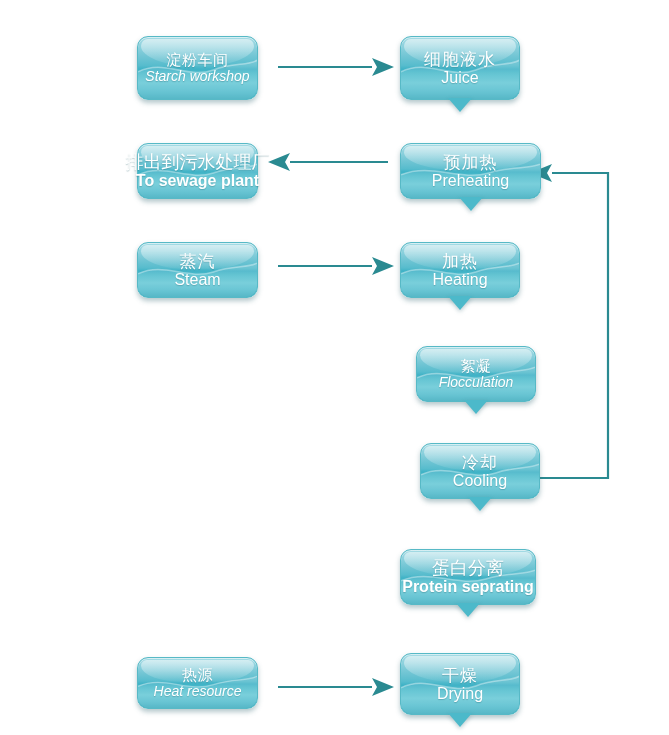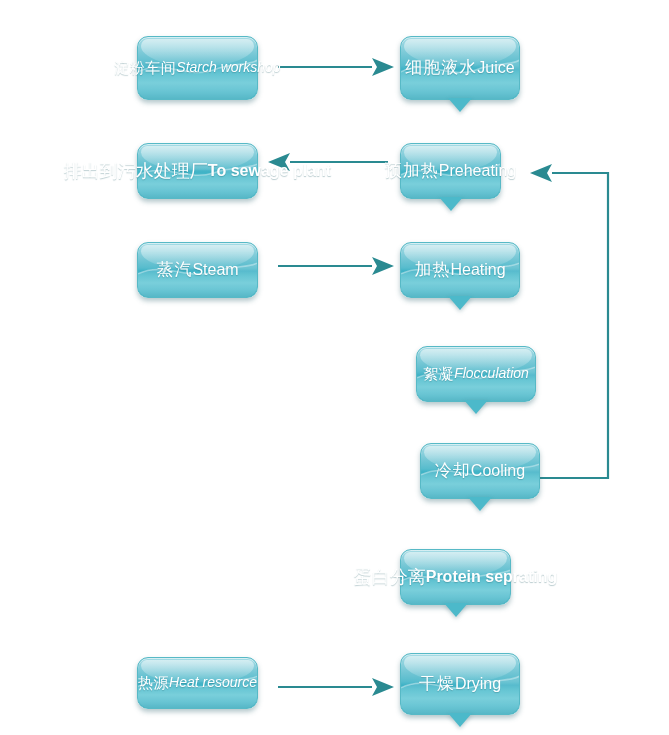--- a/index.html
+++ b/index.html
@@ -79,21 +79,21 @@
     border-radius: 11px;
     overflow: hidden;
     pointer-events: none;
   }
   .wave svg { display: block; width: 100%; height: 100%; }
 
   .node .labels {
     position: absolute;
     left: 0; right: 0; top: 0; bottom: 0;
     display: flex;
-    flex-direction: row;
+    flex-direction: column;
     align-items: center;
     justify-content: center;
     color: #ffffff;
     text-align: center;
     line-height: 1.12;
     z-index: 3;
     text-shadow: 0 1px 1px rgba(30,90,100,0.30);
     padding: 0 2px;
     box-sizing: border-box;
   }
@@ -193,21 +193,21 @@
         <path d="M0,32 C26,19 50,39 76,30 C96,23 110,26 120,21 L120,56 L0,56 Z" fill="rgba(255,255,255,0.13)"></path>
         <path d="M0,32 C26,19 50,39 76,30 C96,23 110,26 120,21" stroke="rgba(255,255,255,0.38)" stroke-width="1.6" fill="none"></path>
       </svg>
     </div>
     <div class="labels">
       <div class="label-cn">排出到污水处理厂</div>
       <div class="label-en">To sewage plant</div>
     </div>
   </div>
 
-  <div class="node" style="left:400px; top:143px; width:101px; height:56px;">
+  <div class="node" style="left:400px; top:143px; width:141px; height:56px;">
     <div class="wave">
       <svg viewBox="0 0 120 56" preserveAspectRatio="none">
         <path d="M0,32 C26,19 50,39 76,30 C96,23 110,26 120,21 L120,56 L0,56 Z" fill="rgba(255,255,255,0.13)"></path>
         <path d="M0,32 C26,19 50,39 76,30 C96,23 110,26 120,21" stroke="rgba(255,255,255,0.38)" stroke-width="1.6" fill="none"></path>
       </svg>
     </div>
     <div class="labels">
       <div class="label-cn">预加热</div>
       <div class="label-en">Preheating</div>
     </div>
@@ -262,21 +262,21 @@
         <path d="M0,32 C26,19 50,39 76,30 C96,23 110,26 120,21" stroke="rgba(255,255,255,0.38)" stroke-width="1.6" fill="none"></path>
       </svg>
     </div>
     <div class="labels">
       <div class="label-cn">冷却</div>
       <div class="label-en">Cooling</div>
     </div>
     <div class="tab"></div>
   </div>
 
-  <div class="node small" style="left:400px; top:549px; width:111px; height:56px;padding-left:7px;">
+  <div class="node small" style="left:400px; top:549px; width:136px; height:56px;padding-left:7px;">
     <div class="wave">
       <svg viewBox="0 0 120 56" preserveAspectRatio="none">
         <path d="M0,32 C26,19 50,39 76,30 C96,23 110,26 120,21 L120,56 L0,56 Z" fill="rgba(255,255,255,0.13)"></path>
         <path d="M0,32 C26,19 50,39 76,30 C96,23 110,26 120,21" stroke="rgba(255,255,255,0.38)" stroke-width="1.6" fill="none"></path>
       </svg>
     </div>
     <div class="labels">
       <div class="label-cn">蛋白分离</div>
       <div class="label-en">Protein seprating</div>
     </div>

